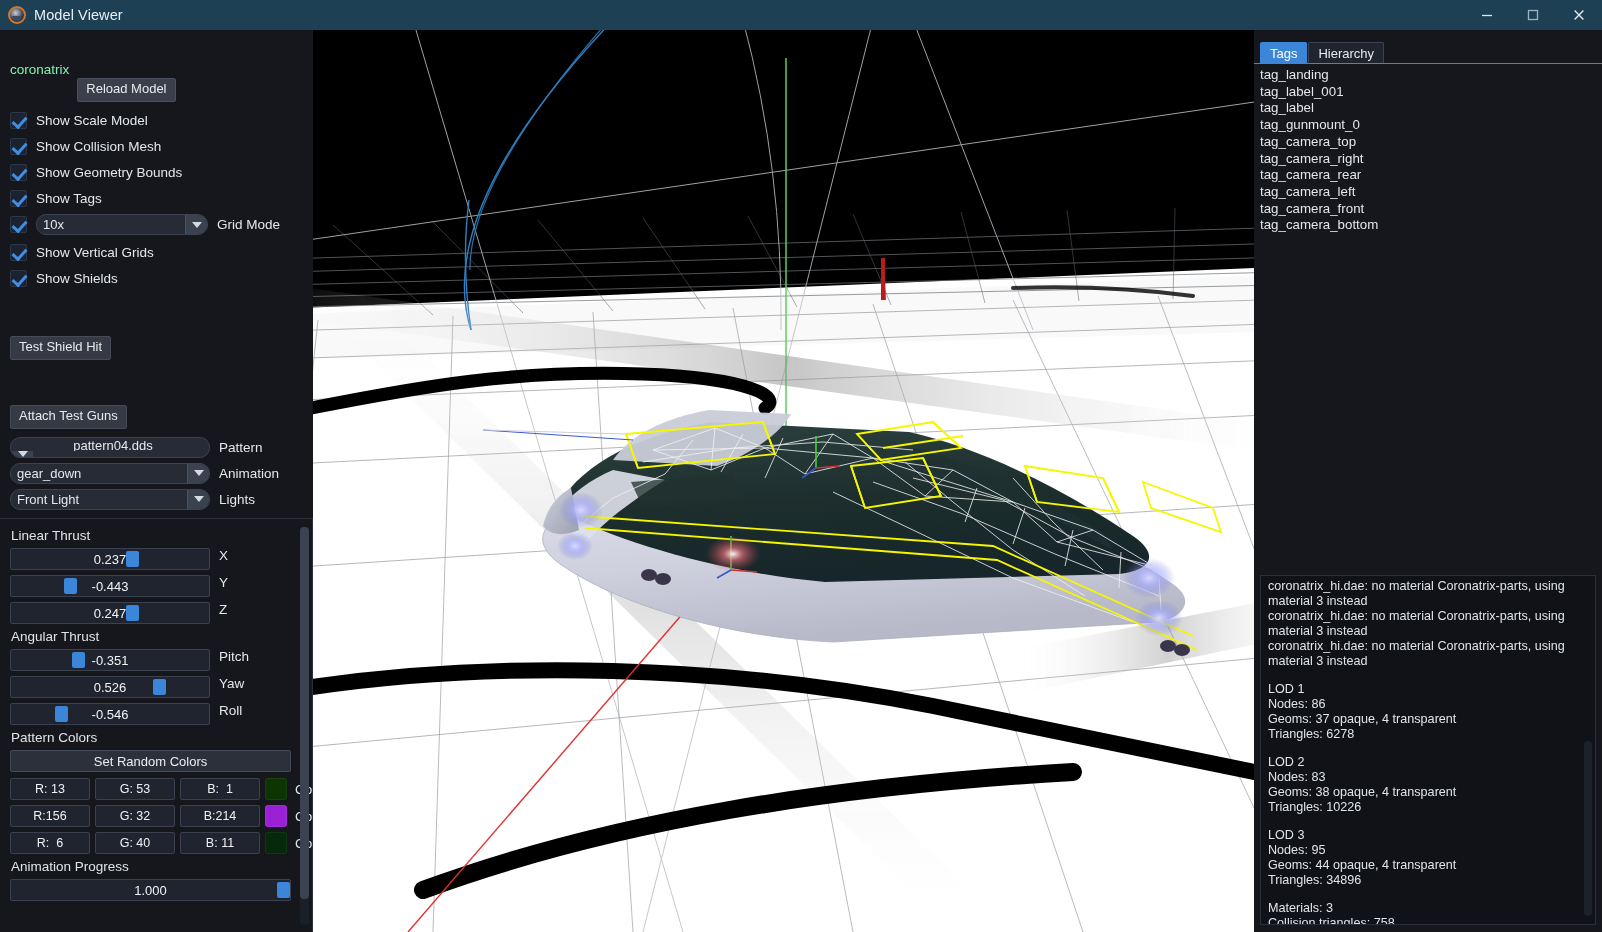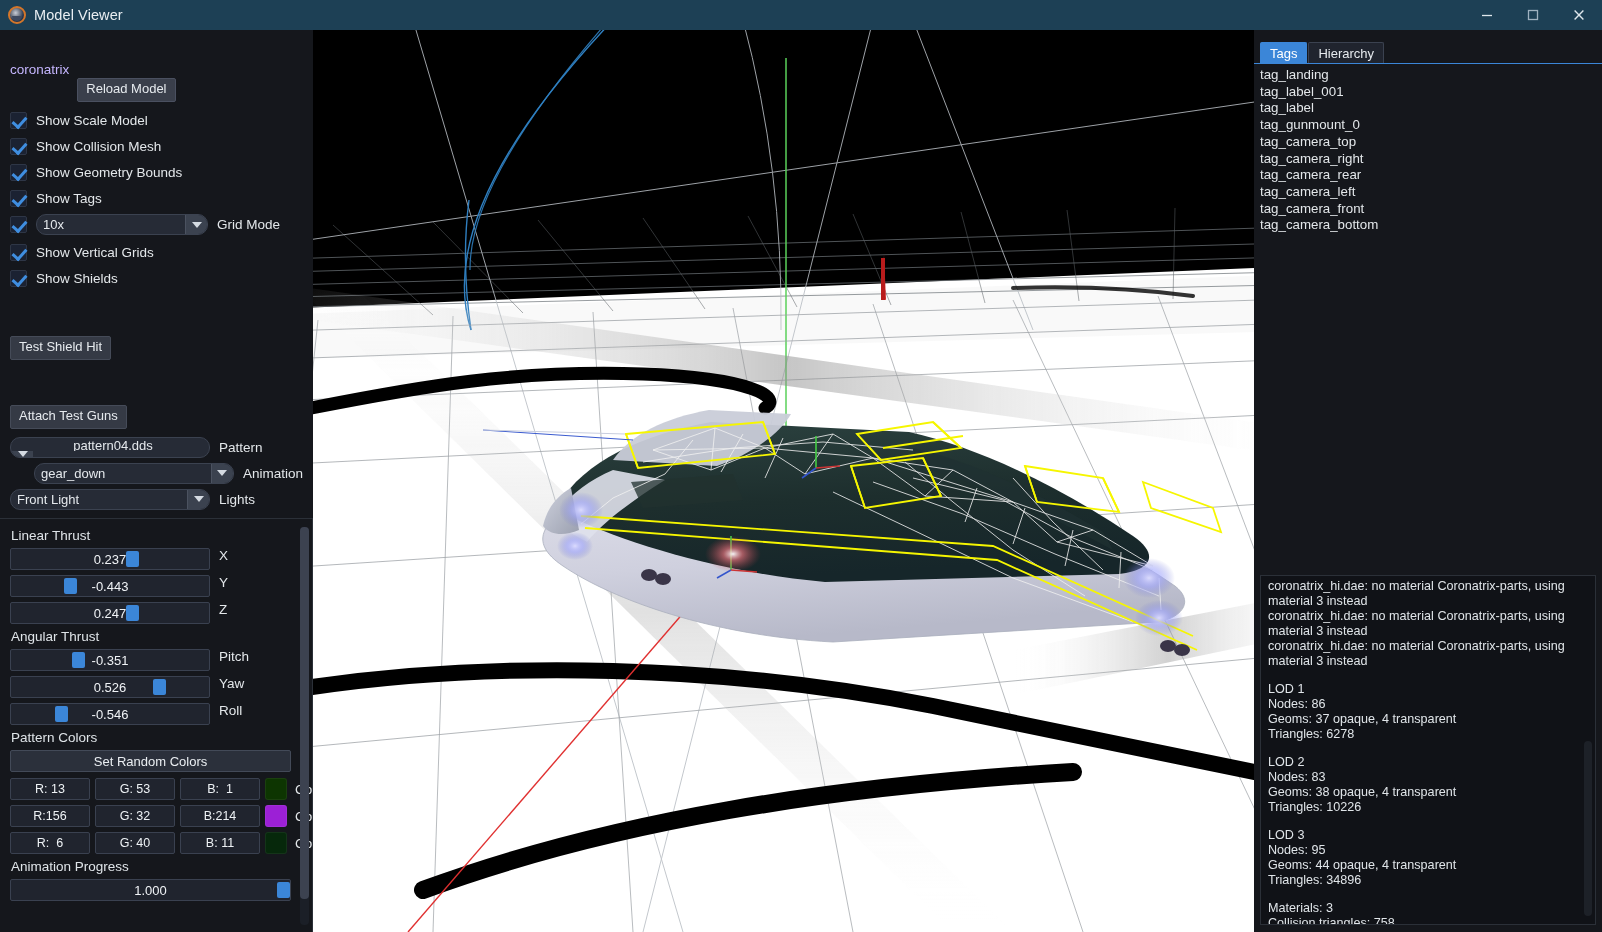--- a/index.html
+++ b/index.html
@@ -46,21 +46,21 @@
   
   .panel { position: absolute; background: #15171c; }
 
   
   #left-top {
     left: 0; top: 30px; width: 313px; height: 484px;
     background: #15171c;
     padding: 8px 10px 0 10px;
   }
   .row { display: flex; align-items: center; margin-bottom: 8px; }
-  .model-name { color: #c4b5fd; font-size: 13.5px; margin-right: 8px; }
+  .model-name { color: #86efac; font-size: 13.5px; margin-right: 8px; }
 
   .btn {
     background: #3a3f4b;
     border: 1px solid #4a5060;
     color: #e6eaee;
     font-size: 13px;
     font-family: "Liberation Sans", sans-serif;
     padding: 3px 8px 4px 8px;
     border-radius: 2px;
     line-height: 1.15;
@@ -309,21 +309,21 @@
 
   <div class="row" style="margin-bottom:5px;">
     <span class="select" style="width:200px;flex-direction:column;">
       <span class="sel-text">pattern04.dds</span>
       <span class="sel-arrow">
           <i></i>
         </span>
     </span>
     <span class="side-label">Pattern</span>
   </div>
-  <div class="row" style="margin-bottom:5px;justify-content:flex-end;">
+  <div class="row" style="margin-bottom:5px;">
     <span class="select" style="width:200px;">
       <span class="sel-text">gear_down</span>
       <span class="sel-arrow">
           <i></i>
         </span>
     </span>
     <span class="side-label">Animation</span>
   </div>
   <div class="row">
     <span class="select" style="width:200px;">

